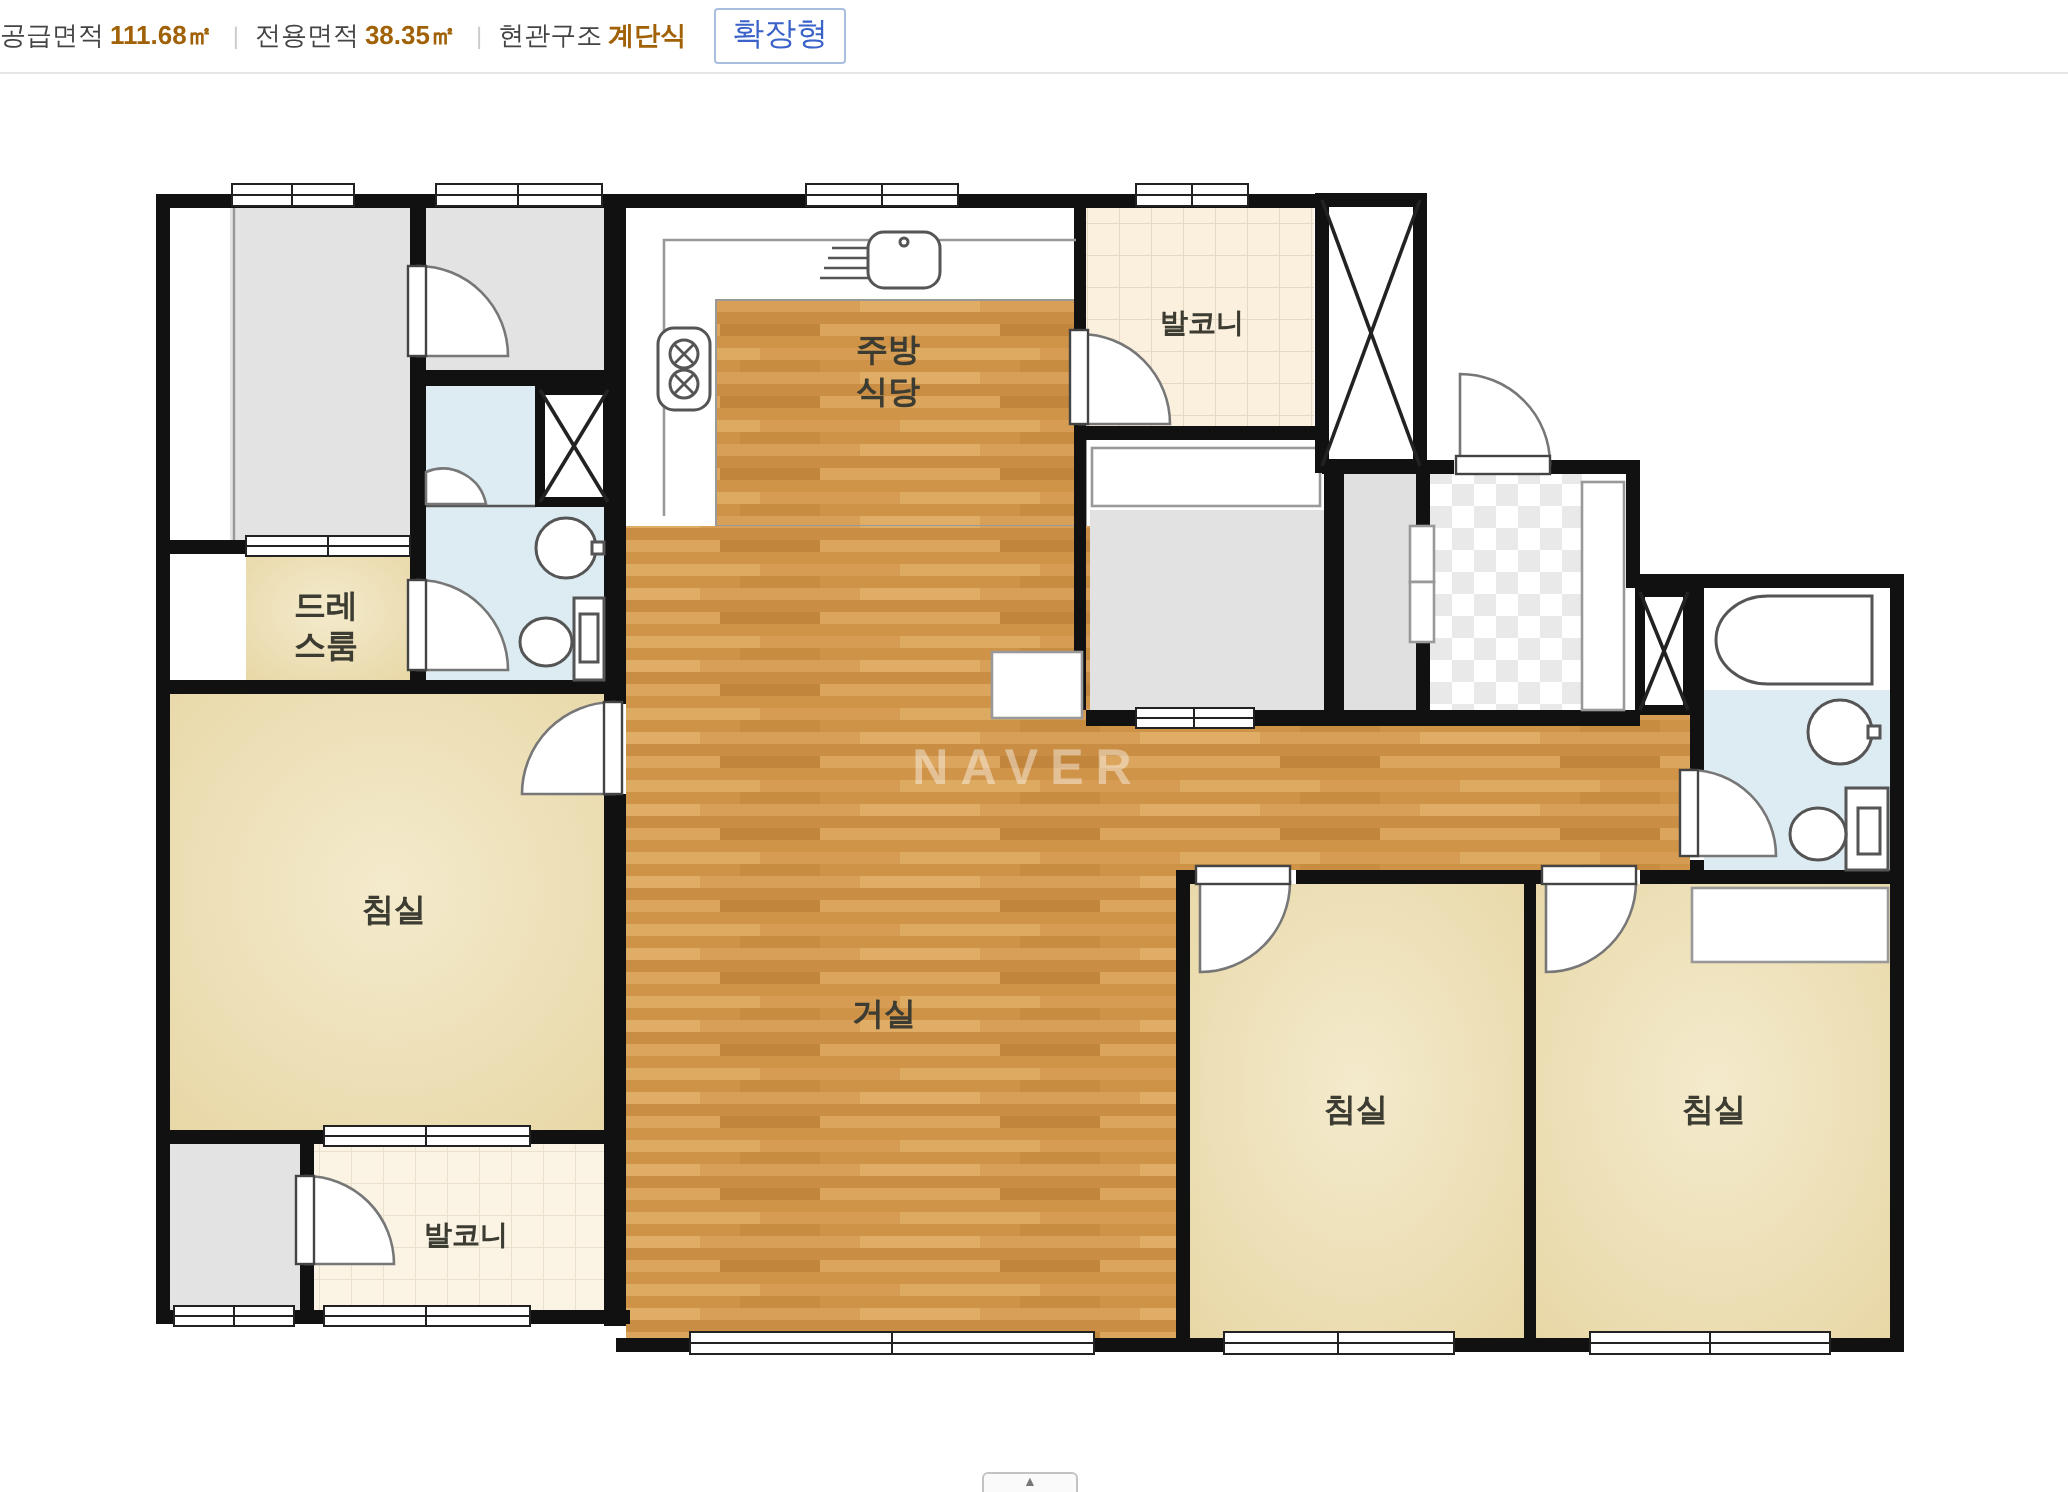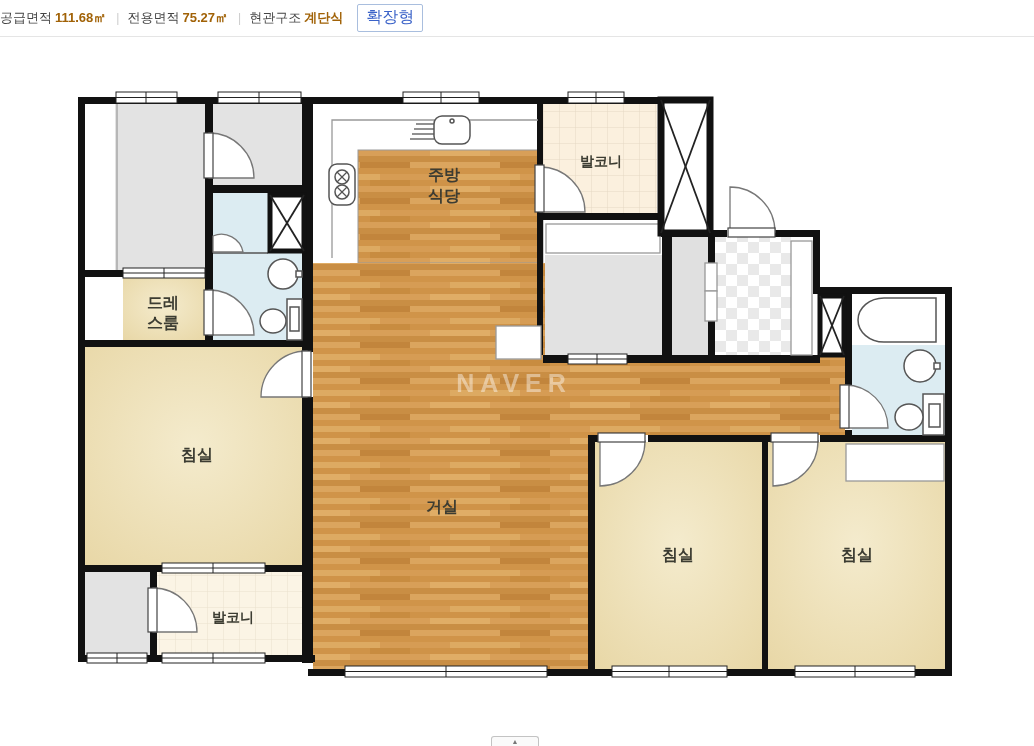--- a/index.html
+++ b/index.html
@@ -39,21 +39,21 @@
 </head>
 <body>
 
 <div class="page">
 
   <div class="header">
     <span class="lbl">공급면적</span>
     <span class="val">111.68㎡</span>
     <span class="sep">|</span>
     <span class="lbl">전용면적</span>
-    <span class="val">75.27㎡</span>
+    <span class="val">38.35㎡</span>
     <span class="sep">|</span>
     <span class="lbl">현관구조</span>
     <span class="val">계단식</span>
     <button class="expand-btn">확장형</button>
   </div>
 
   <div class="planwrap">
   <svg width="1034" height="746" viewBox="0 0 1034 746" xmlns="http://www.w3.org/2000/svg">
     <defs>
       <pattern id="wood" width="140" height="36" patternUnits="userSpaceOnUse">

